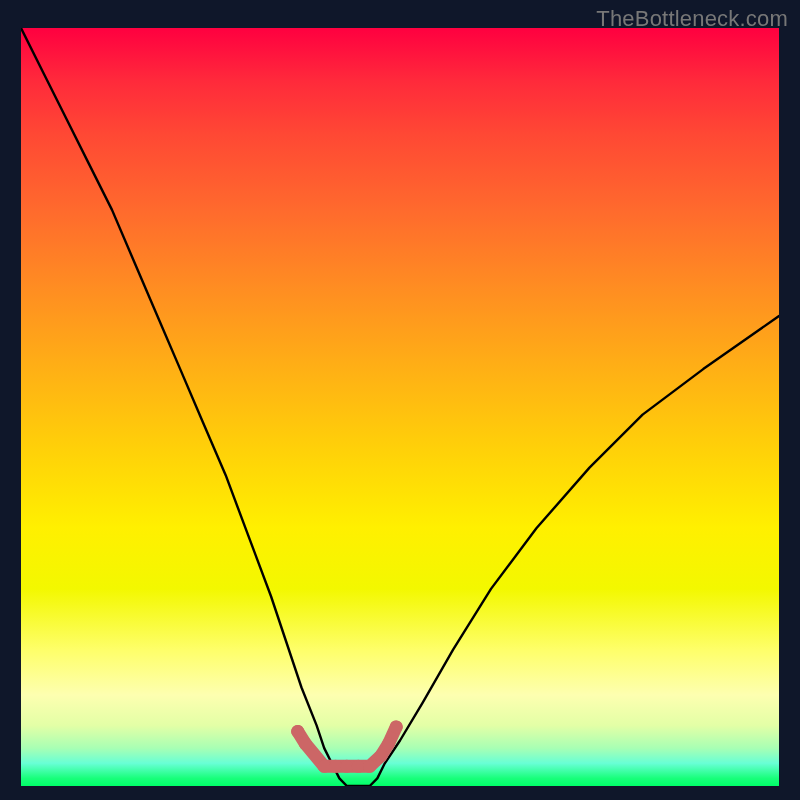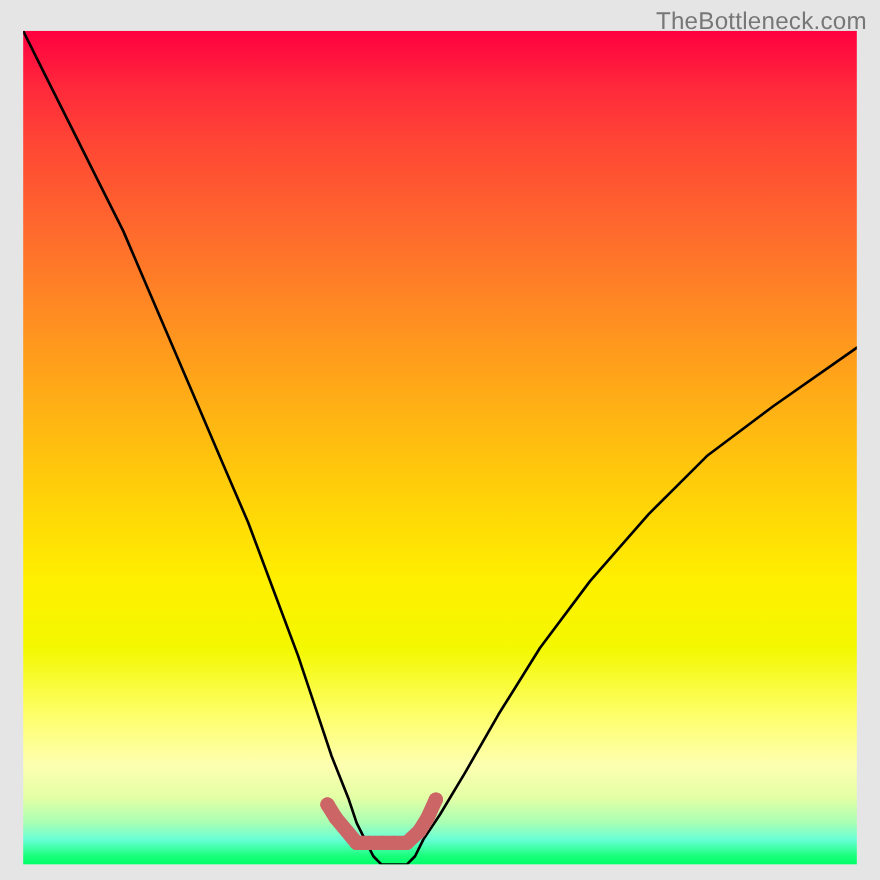--- a/index.html
+++ b/index.html
@@ -8,21 +8,21 @@
     width: 800px;
     height: 800px;
     background: #000;
     overflow: hidden;
     font-family: Arial, Helvetica, sans-serif;
   }
   .frame {
     position: relative;
     width: 800px;
     height: 800px;
-    background: #e5e5e5;
+    background: #0f172a;
   }
   .watermark {
     position: absolute;
     top: 6px;
     right: 12px;
     color: #777777;
     font-size: 22px;
     font-weight: 500;
     letter-spacing: 0.2px;
     z-index: 10;

